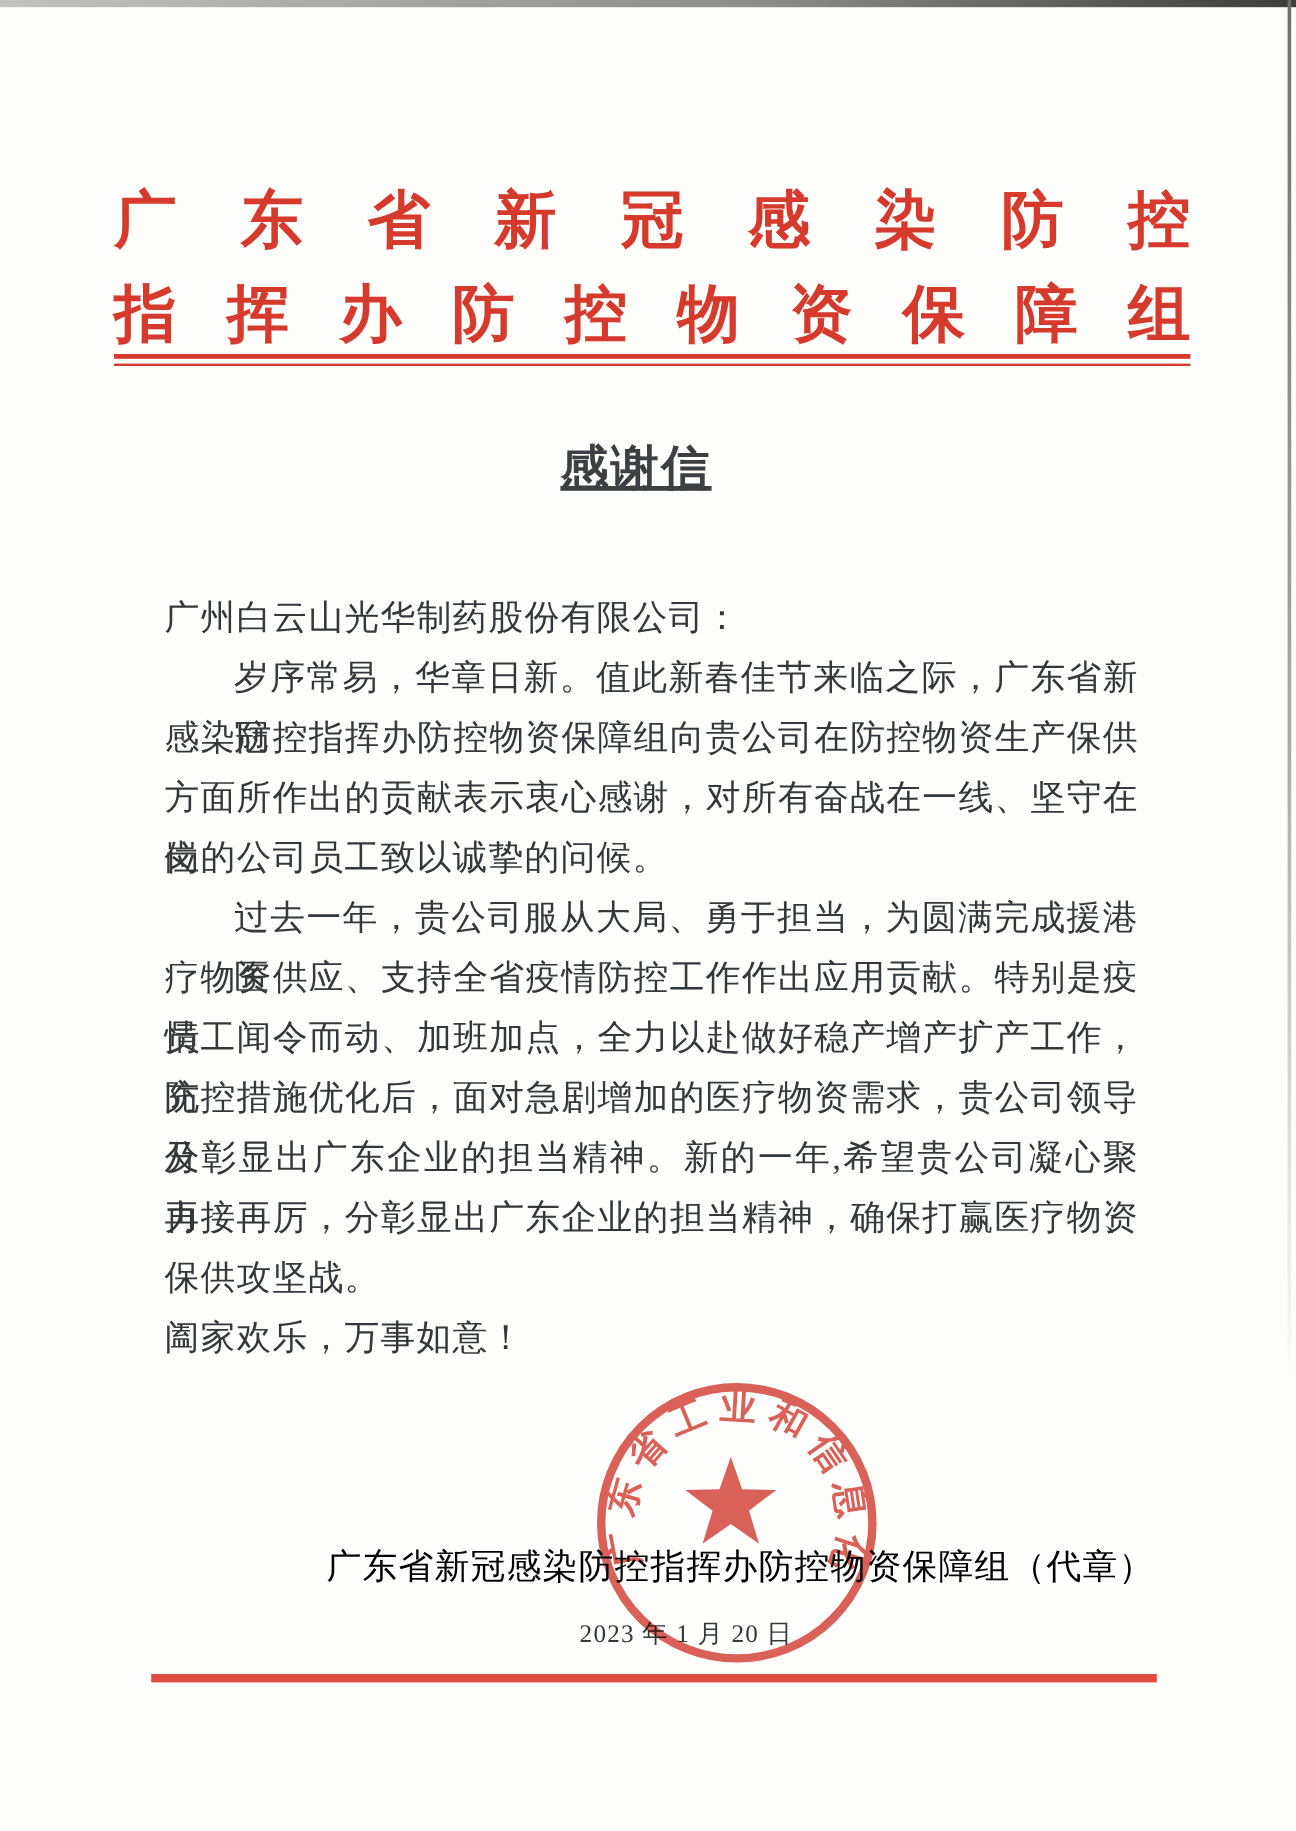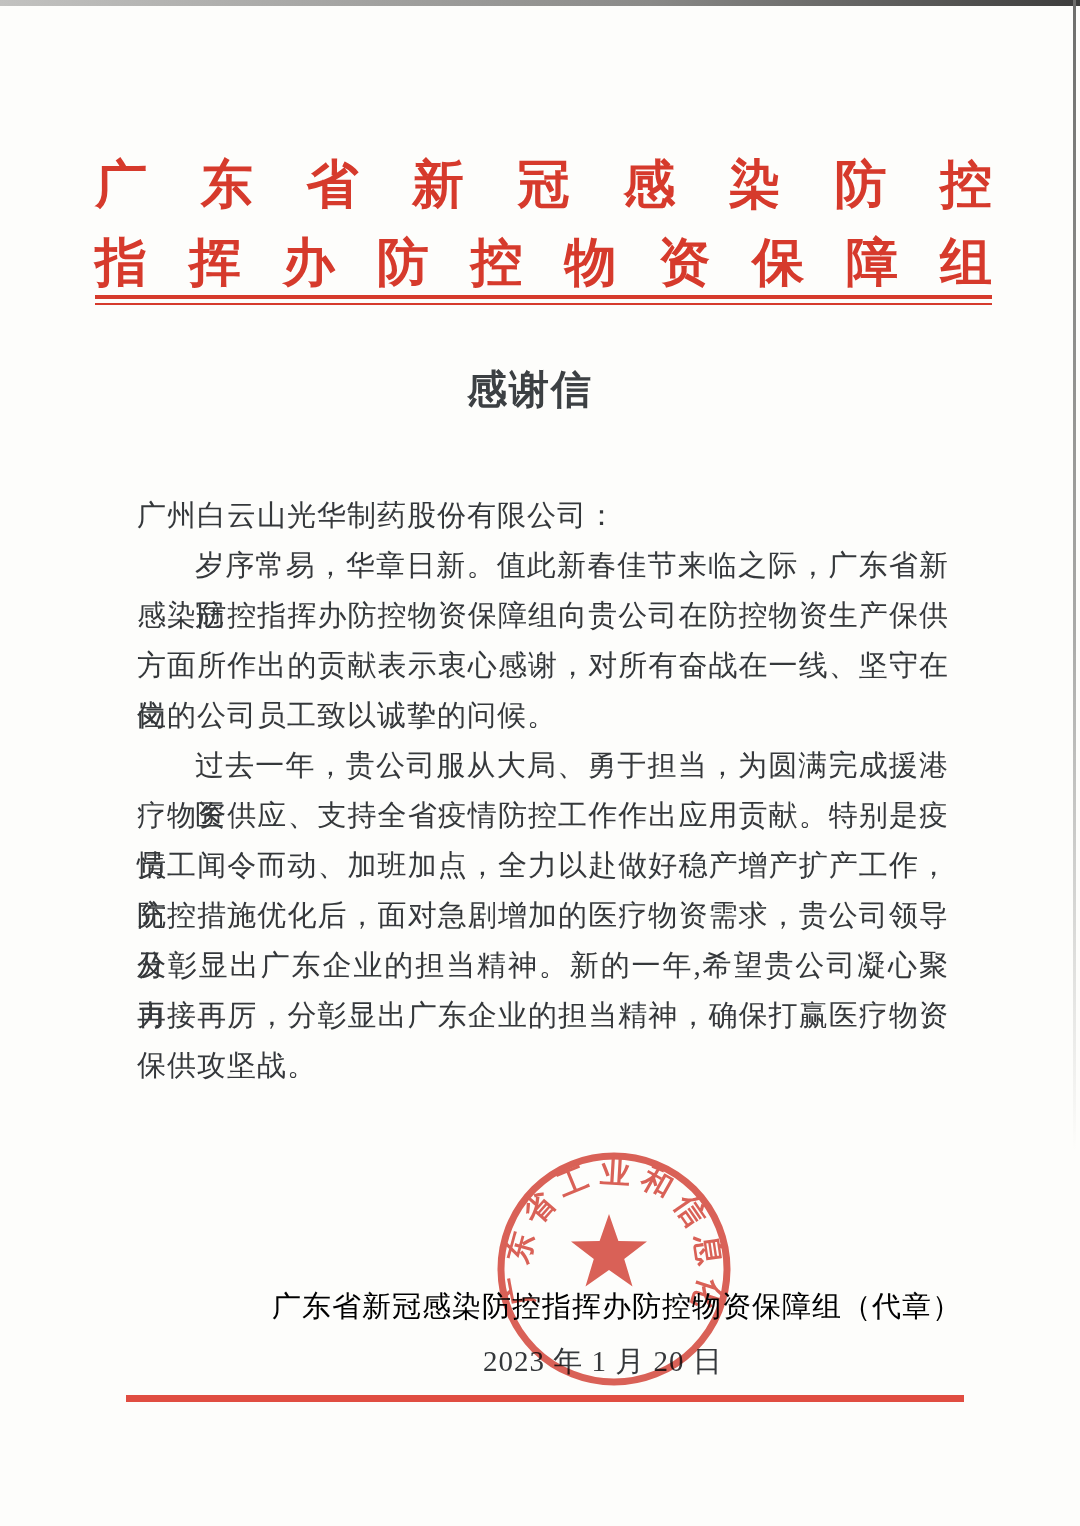--- a/index.html
+++ b/index.html
@@ -28,38 +28,38 @@
     white-space:nowrap;text-justify:inter-character;
   }
   .lh-line1{top:146px;}
   .lh-line2{top:224px;}
   .lh-rule-thick{position:absolute;left:95px;top:295px;width:897px;height:4px;background:#d63a2c;}
   .lh-rule-thin{position:absolute;left:95px;top:303px;width:897px;height:2px;background:#d63a2c;}
   
   .doc-title{
     position:absolute;left:0;top:366px;width:1060px;
     text-align:center;font-size:40px;line-height:48px;font-weight:bold;
-    color:#3c4043;letter-spacing:2px;
+    color:#3c4043;letter-spacing:2px;text-decoration:underline;
   }
   
   .body-block{
     position:absolute;left:137px;top:490px;width:812px;
     font-size:29px;color:#35383b;letter-spacing:1px;
   }
   .bline{line-height:50px;height:50px;box-sizing:border-box;white-space:nowrap;}
   .bline.fill{text-align:justify;text-align-last:justify;text-justify:inter-character;white-space:normal;}
   .bline.indent{padding-left:58px;}
   
   .signature-line{
     position:absolute;left:272px;top:1285px;
     font-size:29px;line-height:42px;color:#000000;letter-spacing:1px;white-space:nowrap;
   }
   .date-line{
     position:absolute;left:483px;top:1340px;
-    font-size:29px;line-height:42px;color:#35383b;letter-spacing:1px;white-space:nowrap;
+    font-size:21px;line-height:42px;color:#35383b;letter-spacing:1px;white-space:nowrap;
   }
   
   .stamp-svg{
     position:absolute;left:0;top:0;width:1080px;height:1526px;
     mix-blend-mode:multiply;opacity:0.85;pointer-events:none;
   }
   .stamp-arc-text{
     font-family:"Liberation Serif","DejaVu Serif",serif;
     font-size:30px;font-weight:bold;letter-spacing:9px;
     fill:#d5463a;
@@ -91,20 +91,21 @@
     <div class="bline fill">感染防控指挥办防控物资保障组向贵公司在防控物资生产保供</div>
     <div class="bline fill">方面所作出的贡献表示衷心感谢，对所有奋战在一线、坚守在岗</div>
     <div class="bline">位的公司员工致以诚挚的问候。</div>
     <div class="bline fill indent">过去一年，贵公司服从大局、勇于担当，为圆满完成援港医</div>
     <div class="bline fill">疗物资供应、支持全省疫情防控工作作出应用贡献。特别是疫情</div>
     <div class="bline fill">员工闻令而动、加班加点，全力以赴做好稳产增产扩产工作，充</div>
     <div class="bline fill">防控措施优化后，面对急剧增加的医疗物资需求，贵公司领导及</div>
     <div class="bline fill">分彰显出广东企业的担当精神。新的一年,希望贵公司凝心聚力、</div>
     <div class="bline fill">再接再厉，分彰显出广东企业的担当精神，确保打赢医疗物资</div>
     <div class="bline">保供攻坚战。</div>
+    <div class="bline">阖家欢乐，万事如意！</div>
   </div>
 
   <div class="signature-line">广东省新冠感染防控指挥办防控物资保障组（代章）</div>
   <div class="date-line">2023 年 1 月 20 日</div>
 
   <svg class="stamp-svg" viewBox="0 0 1080 1526" xmlns="http://www.w3.org/2000/svg">
     <circle cx="614" cy="1269" r="113" fill="none" stroke="#d5463a" stroke-width="7"></circle>
     <polygon fill="#d5463a" points="609,1214 618.4,1241.1 647,1241.6 624.2,1258.9 632.5,1286.4 609,1270 585.5,1286.4 593.8,1258.9 571,1241.6 599.6,1241.1"></polygon>
     <defs>
       <path id="sealArc" d="M 536 1305 A 86 86 0 1 1 692 1305" fill="none"></path>

